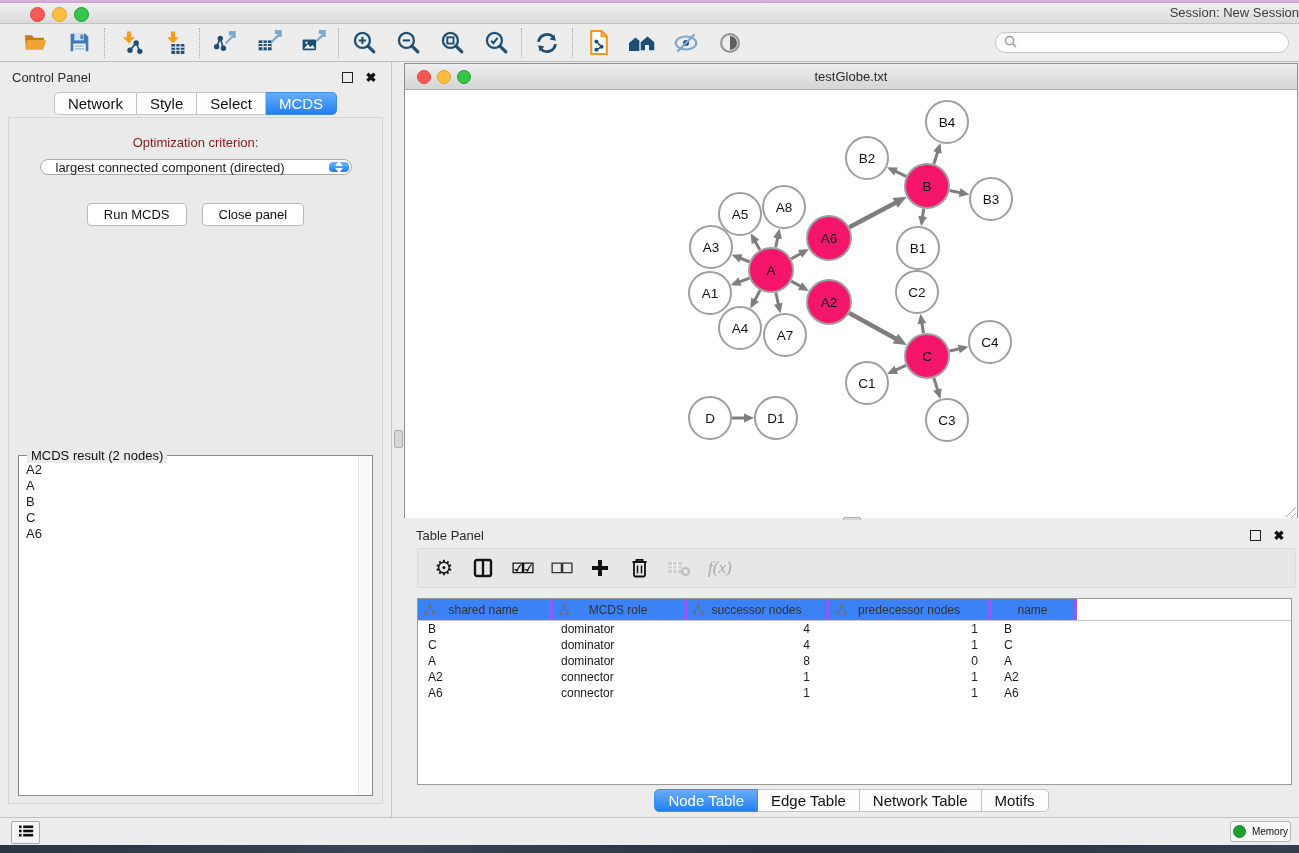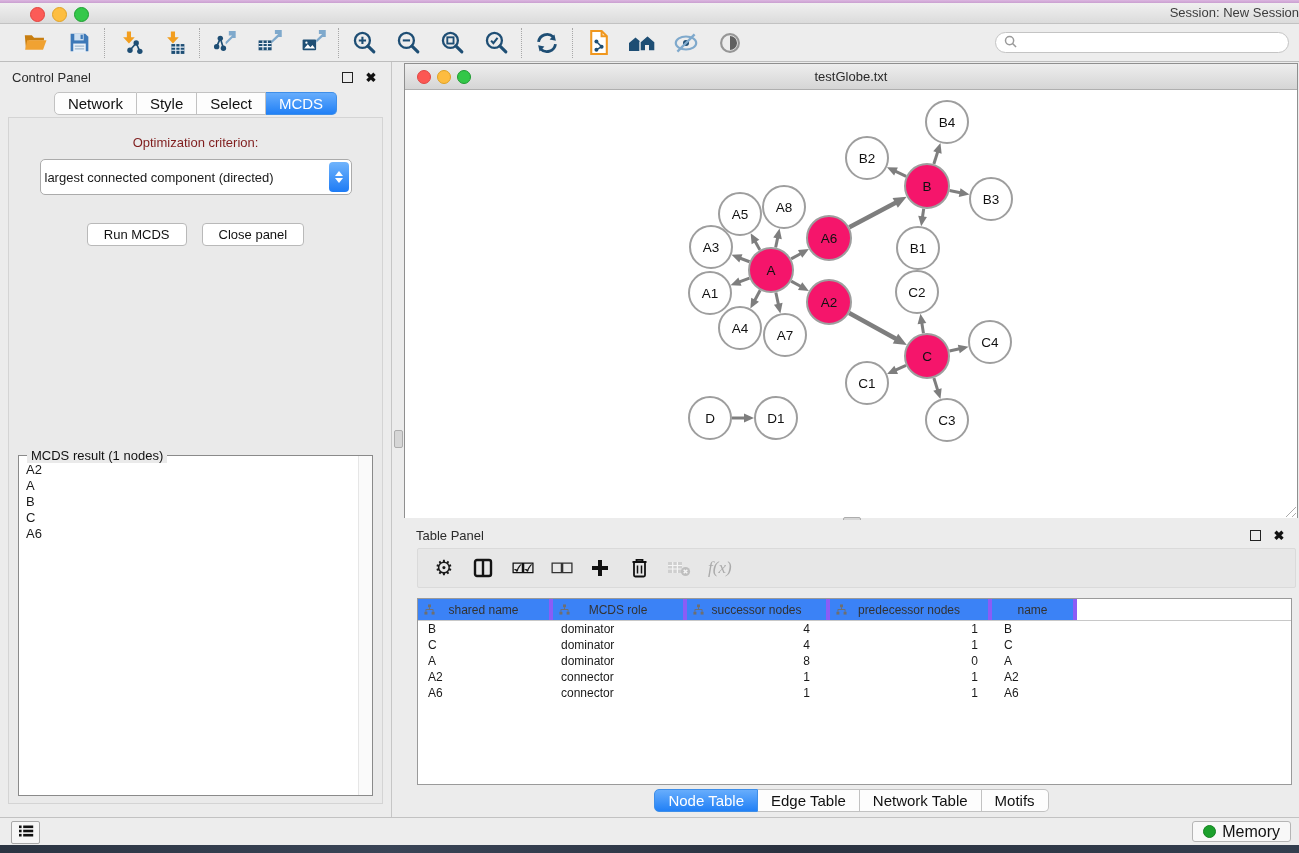--- a/index.html
+++ b/index.html
@@ -35,22 +35,22 @@
   .float-glyph{width:9px;height:9px;border:1.6px solid #222;display:inline-block;}
   .close-glyph{font-weight:bold;font-size:13px;}
   .seg-tabs{display:flex;justify-content:center;}
   .seg-tab{background:#FDFDFD;border:1px solid #C2C2C2;border-left:none;padding:3px 13px;font-size:15px;
            color:#111;height:15px;line-height:15px;cursor:default;}
   .seg-tab:first-child{border-left:1px solid #C2C2C2;border-radius:5px 0 0 5px;}
   .seg-tab:last-child{border-radius:0 5px 5px 0;}
   .seg-tab.active{background:linear-gradient(#67ADFC,#2180F6);border-color:#3E8EE8;color:#fff;}
   .cp-body{position:absolute;left:8px;right:8px;top:55px;bottom:14px;border:1px solid #D4D4D4;background:#EAEAEA;}
   .opt-label{margin-top:17px;text-align:center;font-size:13px;color:#7f1d1d;}
-  .criterion{position:relative;margin:9px auto 0;width:312px;height:36px;background:#fff;border:1px solid #ABABAB;
-             border-radius:5px;box-sizing:border-box;display:flex;align-items:center;padding-left:4px;
+  .criterion{position:relative;margin:9px auto 0;width:312px;height:16px;background:#fff;border:1px solid #ABABAB;
+             border-radius:12px;box-sizing:border-box;display:flex;align-items:center;padding-left:15px;
              font-size:13px;cursor:default;}
   .stepper{position:absolute;right:2px;top:2px;bottom:2px;width:20px;border-radius:4px;
            background:linear-gradient(#70B4FC,#1D7BF5);display:flex;flex-direction:column;
            align-items:center;justify-content:center;gap:2px;}
   .chev-up{width:0;height:0;border-left:4px solid transparent;border-right:4px solid transparent;
            border-bottom:5px solid #fff;}
   .chev-down{width:0;height:0;border-left:4px solid transparent;border-right:4px solid transparent;
              border-top:5px solid #fff;}
   .btn-row{display:flex;justify-content:center;gap:15px;margin-top:28px;}
   .mac-btn{height:23px;padding:0 16px;background:#FFFFFF;border:1px solid #B9B9B9;border-radius:4px;
@@ -96,23 +96,23 @@
   .th .hicon{position:absolute;left:6px;top:5px;}
   .th.filler{flex:1;background:#fff;border-right:none;}
   .trow{display:flex;height:16px;font-size:12px;align-items:center;}
   .td{box-sizing:border-box;white-space:nowrap;overflow:hidden;}
   .bottom-tabs{position:absolute;left:0;right:0;bottom:6px;display:flex;justify-content:center;}
   
   .status-bar{position:absolute;left:0;right:0;bottom:8px;height:27px;background:#EDEDED;
               border-top:1px solid #C2C2C2;}
   .list-btn{position:absolute;left:11px;top:3px;width:27px;height:21px;background:#F6F6F6;
             border:1px solid #A8A8A8;border-radius:2px;display:flex;align-items:center;justify-content:center;}
-  .memory-btn{position:absolute;right:8px;top:3px;height:21px;padding:0 10px;background:#F8F8F8;
+  .memory-btn{position:absolute;right:8px;top:3px;height:21px;padding:0 2px;background:#F8F8F8;
               border:1px solid #B5B5B5;border-radius:3px;display:flex;align-items:center;gap:6px;
-              font-size:16px;color:#111;box-sizing:border-box;}
+              font-size:10px;color:#111;box-sizing:border-box;}
   .mem-dot{width:11px;height:11px;border-radius:50%;background:#1CA02C;border:1px solid #158321;}
   .desktop-strip{position:absolute;left:0;right:0;bottom:0;height:8px;
                  background:linear-gradient(90deg,#2B3442,#394456 30%,#2A3240 60%,#333E4E);}
 </style>
 </head>
 <body>
 
 <div id="app">
 
   <div class="purple-strip"></div>
@@ -302,21 +302,21 @@
         <span class="stepper">
             <span class="chev-up"></span>
             <span class="chev-down"></span>
           </span>
       </div>
       <div class="btn-row">
         <button class="mac-btn">Run MCDS</button>
         <button class="mac-btn">Close panel</button>
       </div>
       <div class="result-box">
-        <div class="result-legend">MCDS result (1 nodes)</div>
+        <div class="result-legend">MCDS result (2 nodes)</div>
         <div class="result-list" id="result-list">
             <div>A2</div>
             <div>A</div>
             <div>B</div>
             <div>C</div>
             <div>A6</div>
           </div>
         <div class="result-scroll"></div>
       </div>
     </div>

